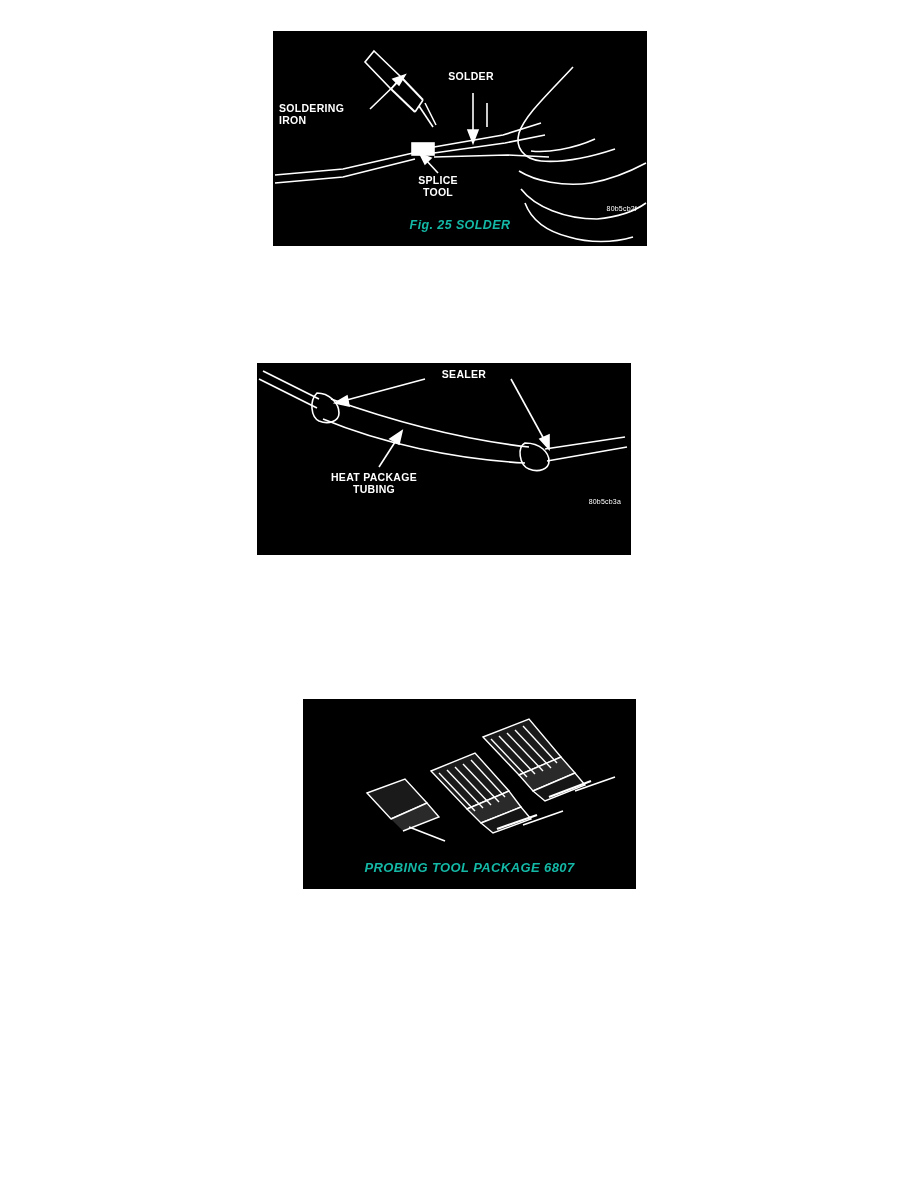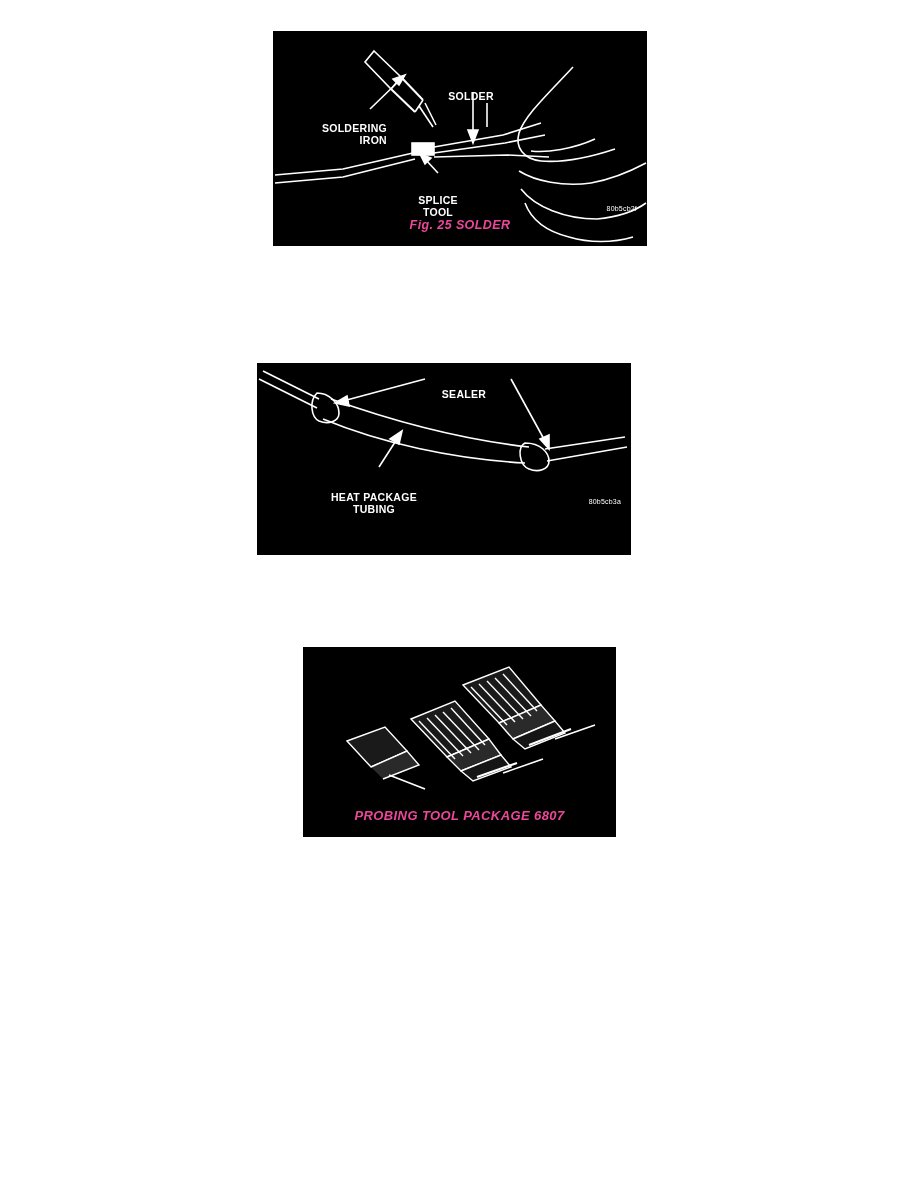--- a/index.html
+++ b/index.html
@@ -33,31 +33,32 @@
     height: 215px;
   }
   #fig-heatshrink {
     left: 257px;
     top: 363px;
     width: 374px;
     height: 192px;
   }
   #fig-probing {
     left: 303px;
-    top: 647px;
+    top: 699px;
     width: 313px;
     height: 190px;
+    padding-left: 20px;
   }
 
   .fig-caption {
     position: absolute;
     left: 0;
     width: 100%;
     text-align: center;
-    color: #ec4899;
+    color: #14b8a6;
     font-weight: bold;
     font-style: italic;
     font-size: 12.5px;
     letter-spacing: 0.4px;
   }
   #cap-solder { bottom: 14px; }
   #cap-heatshrink { bottom: 18px; }
   #cap-probing { bottom: 14px; font-size: 13px; }
 
   .fig-code {
@@ -72,29 +73,28 @@
 
   .lbl {
     position: absolute;
     color: #ffffff;
     font-weight: bold;
     font-size: 10.5px;
     line-height: 11.5px;
     letter-spacing: 0.3px;
     white-space: pre-line;
     text-align: center;
-    margin-top: 20px;
   }
 
   
   #lbl-soldering-iron {
     left: 6px;
     top: 72px;
     width: 108px;
-    text-align: right;
+    text-align: left;
   }
   #lbl-solder {
     left: 155px;
     top: 40px;
     width: 86px;
   }
   #lbl-splice-clip {
     left: 122px;
     top: 144px;
     width: 86px;

